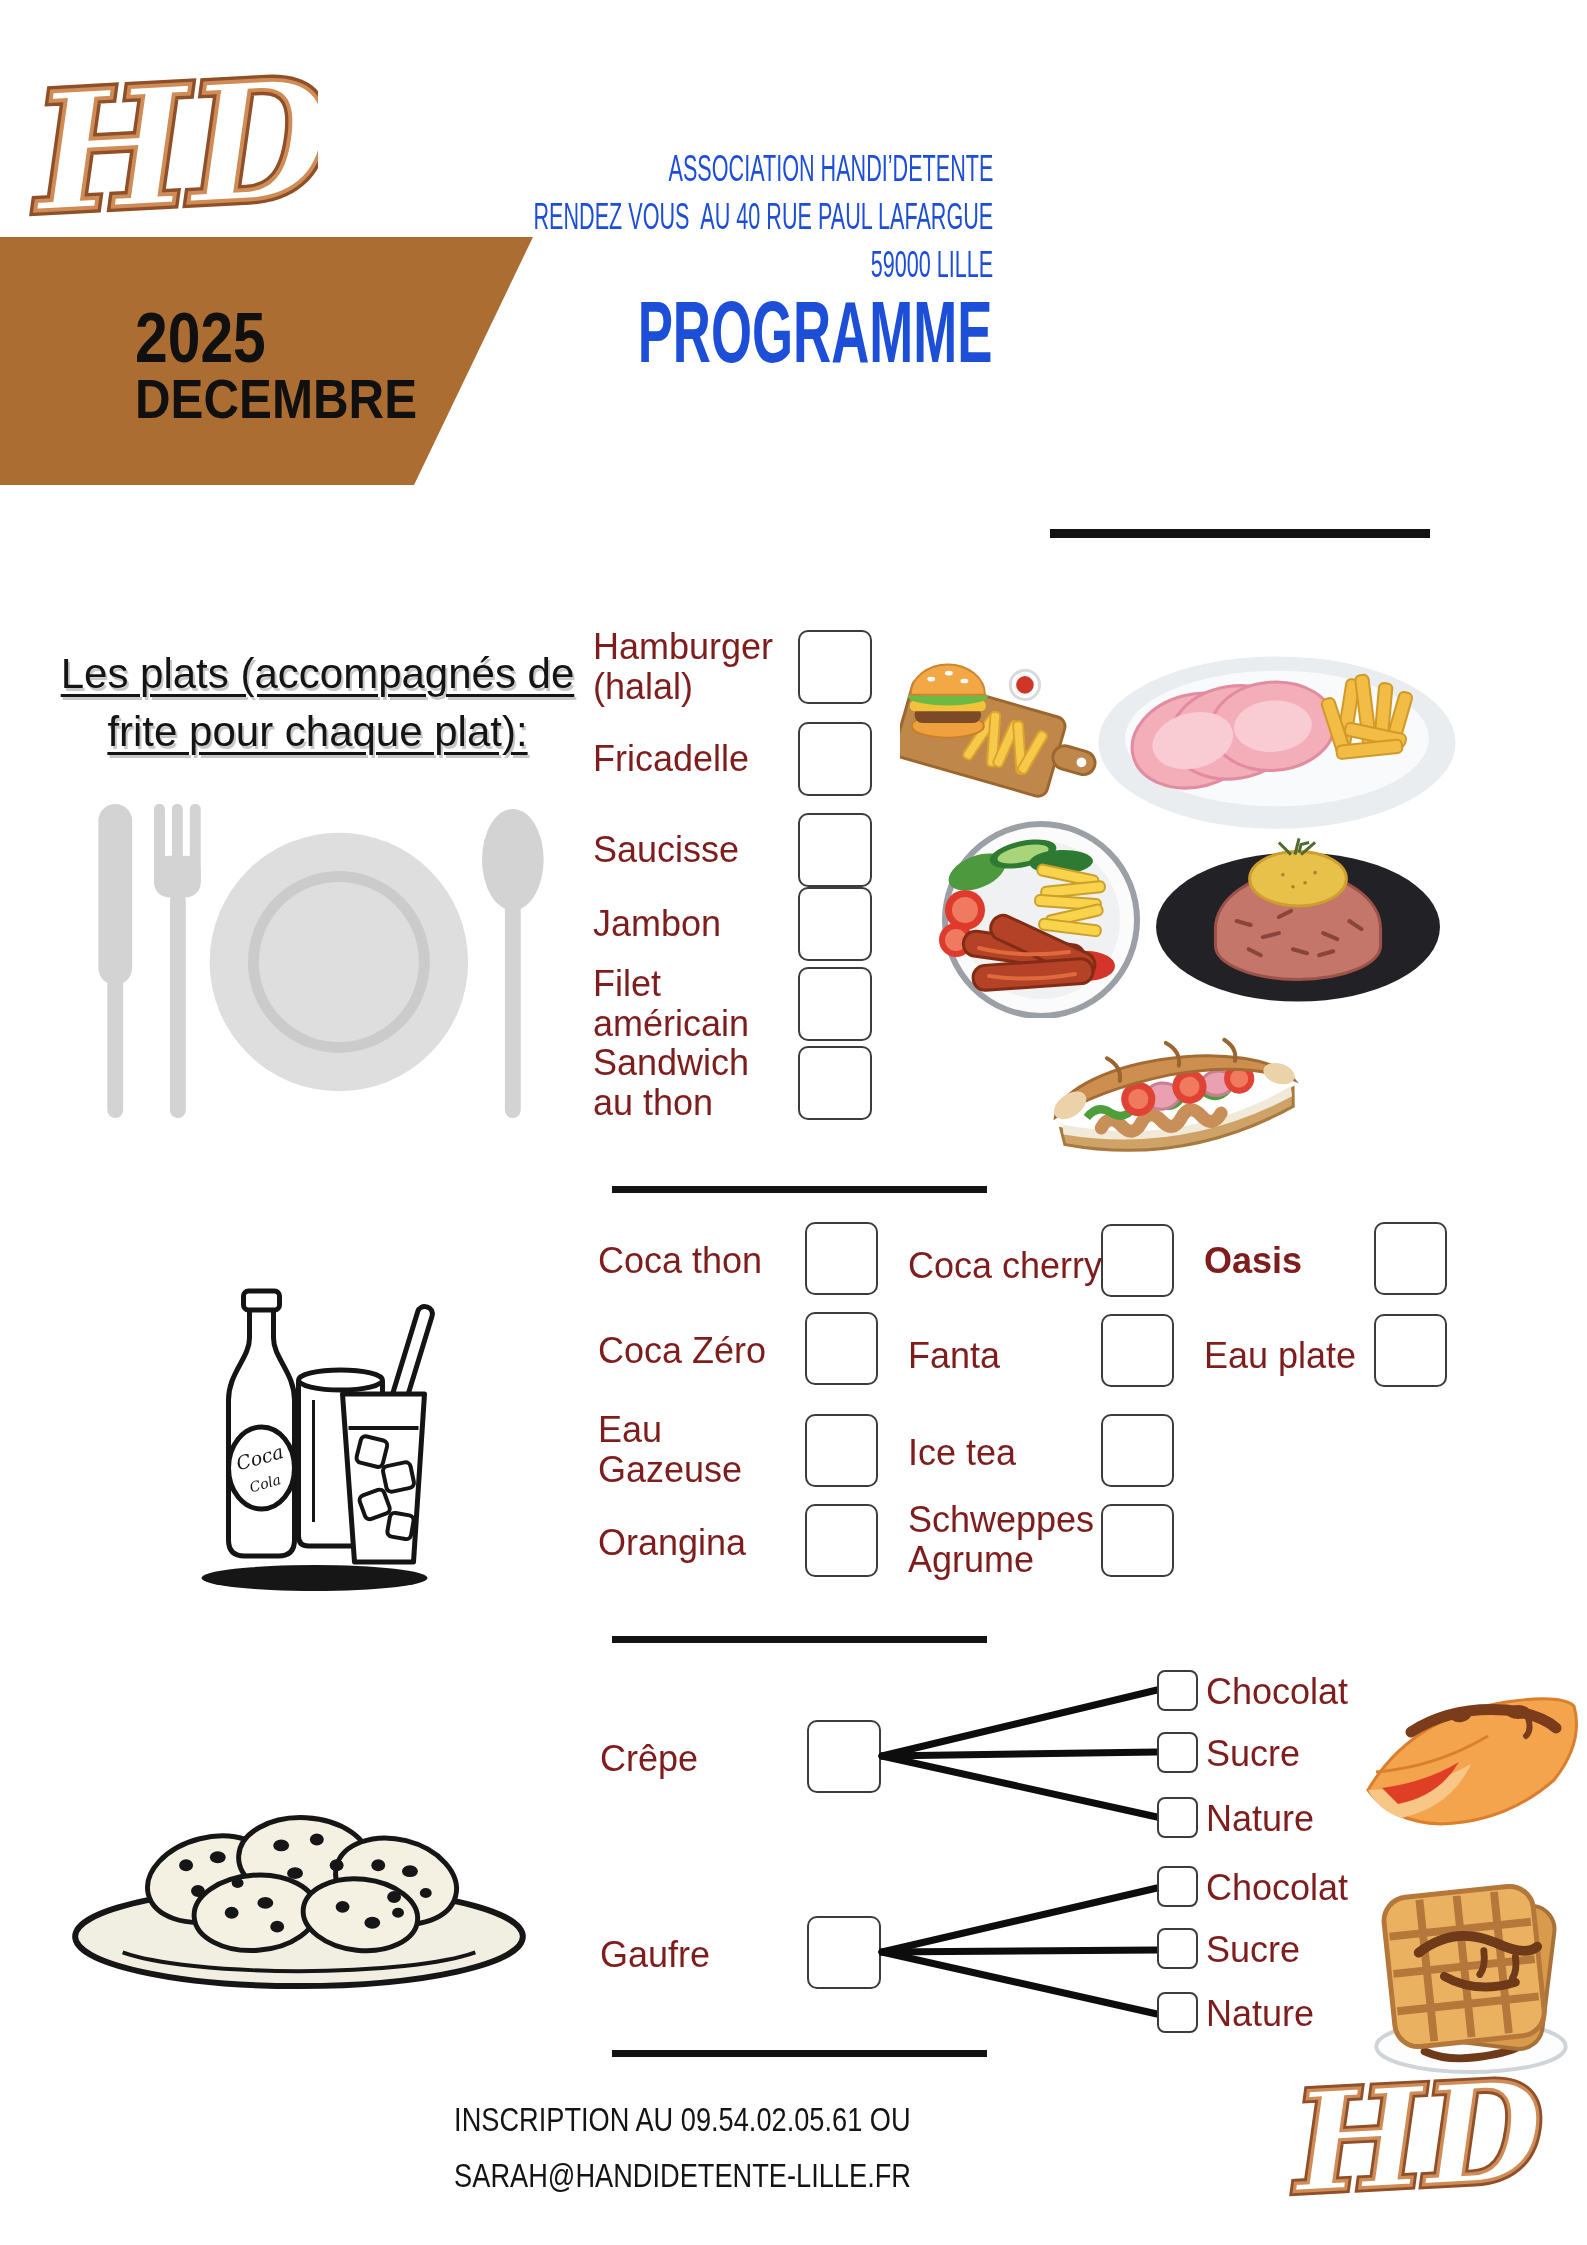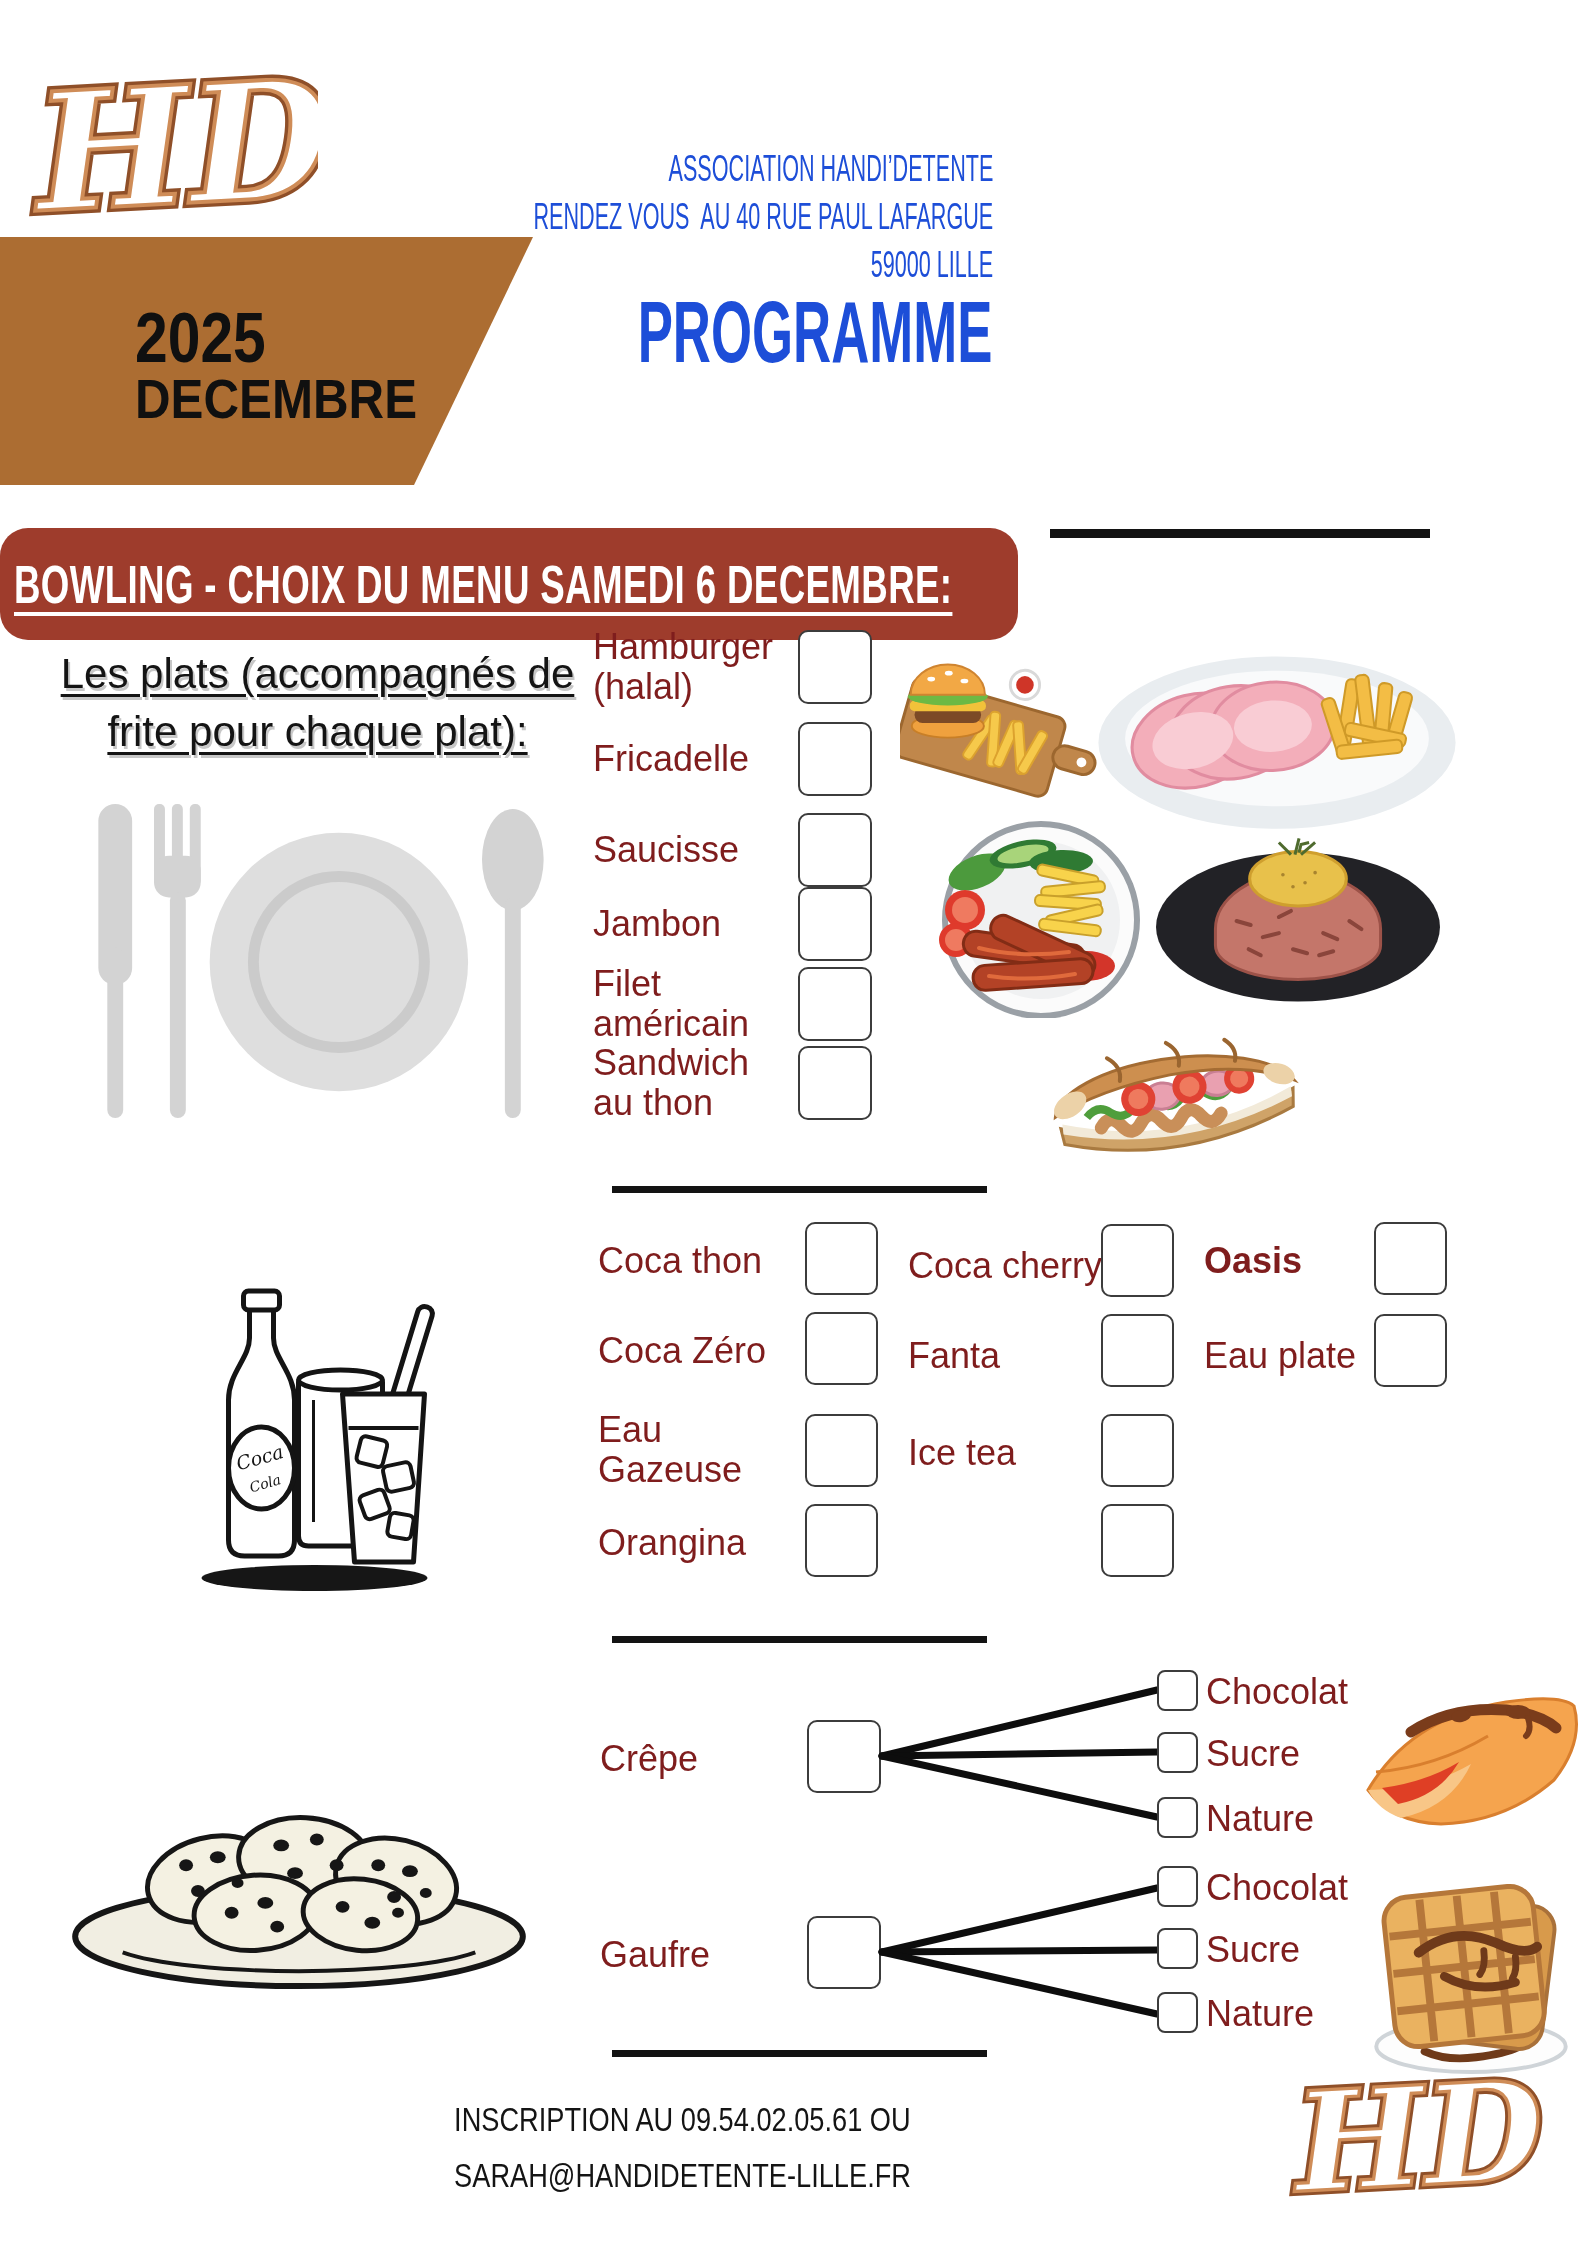--- a/index.html
+++ b/index.html
@@ -68,23 +68,20 @@
 
   <div class="abs badge" style="left:0;top:237px;width:533px;height:248px;">
     <div class="abs" style="left:135px;top:66px;font-size:70px;font-weight:800;color:#101010;line-height:1;">
       <span class="cx o-l" style="transform:scaleX(.84);">2025</span>
     </div>
     <div class="abs" style="left:135px;top:134px;font-size:56px;font-weight:800;color:#101010;line-height:1;">
       <span class="cx o-l" style="transform:scaleX(.88);">DECEMBRE</span>
     </div>
   </div>
 
-  <div class="abs banner" style="left:0;top:528px;width:1018px;height:112px;">
-    <span class="banner-text cx o-l" style="margin-left:14px;transform:scaleX(.68);">BOWLING - CHOIX DU MENU SAMEDI 6 DECEMBRE:</span>
-  </div>
   <div class="abs rule" style="left:1050px;top:529px;width:380px;height:9px;"></div>
 
   <div class="abs heading" style="left:40px;top:645px;width:555px;">Les plats (accompagnés de
 frite pour chaque plat):</div>
 
   <div class="abs" style="left:88px;top:798px;width:462px;height:328px;">
     <svg viewBox="0 0 460 330" width="462" height="328">
       <g fill="#d3d3d3">
         <rect x="8" y="6" width="34" height="182" rx="17"></rect>
         <rect x="17" y="150" width="16" height="172" rx="8"></rect>
@@ -313,20 +310,22 @@
   <div class="abs cb" style="left:1374px;top:1314px;width:73px;height:73px;"></div>
 
   <div class="abs label" style="left:598px;top:1410px;">Eau
 Gazeuse</div>
   <div class="abs cb" style="left:805px;top:1414px;width:73px;height:73px;"></div>
   <div class="abs label" style="left:908px;top:1433px;">Ice tea</div>
   <div class="abs cb" style="left:1101px;top:1414px;width:73px;height:73px;"></div>
 
   <div class="abs label" style="left:598px;top:1523px;">Orangina</div>
   <div class="abs cb" style="left:805px;top:1504px;width:73px;height:73px;"></div>
+  <div class="abs label" style="left:908px;top:1500px;">Schweppes
+Agrume</div>
   <div class="abs cb" style="left:1101px;top:1504px;width:73px;height:73px;"></div>
 
   <div class="abs rule" style="left:612px;top:1636px;width:375px;height:7px;"></div>
 
 
   <div class="abs" style="left:58px;top:1786px;width:482px;height:208px;">
     <svg viewBox="0 0 480 210" width="482" height="208">
       <ellipse cx="240" cy="152" rx="226" ry="50" fill="#f1eee2" stroke="#161616" stroke-width="6"></ellipse>
       <path d="M62,168 a195,32 0 0 0 356,0" fill="none" stroke="#161616" stroke-width="4"></path>
       <g fill="#f4f1e2" stroke="#161616" stroke-width="5">

